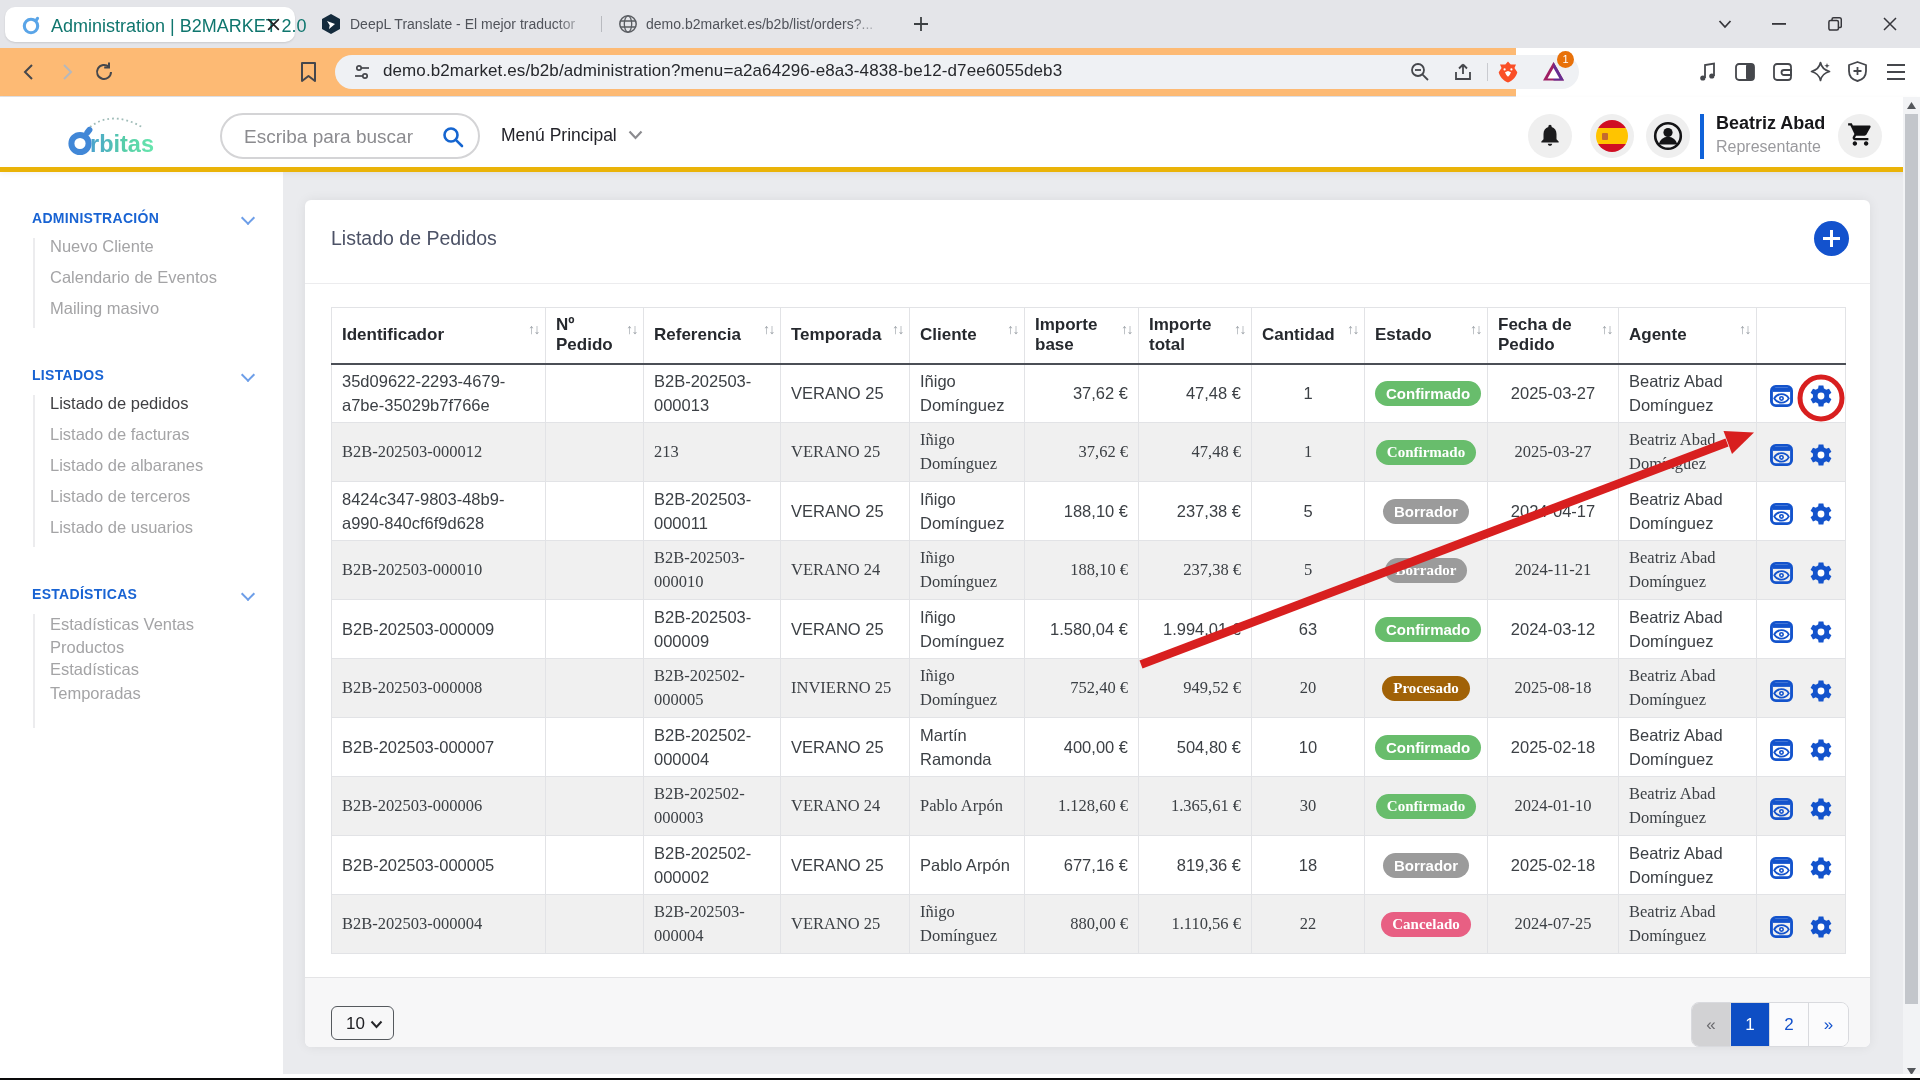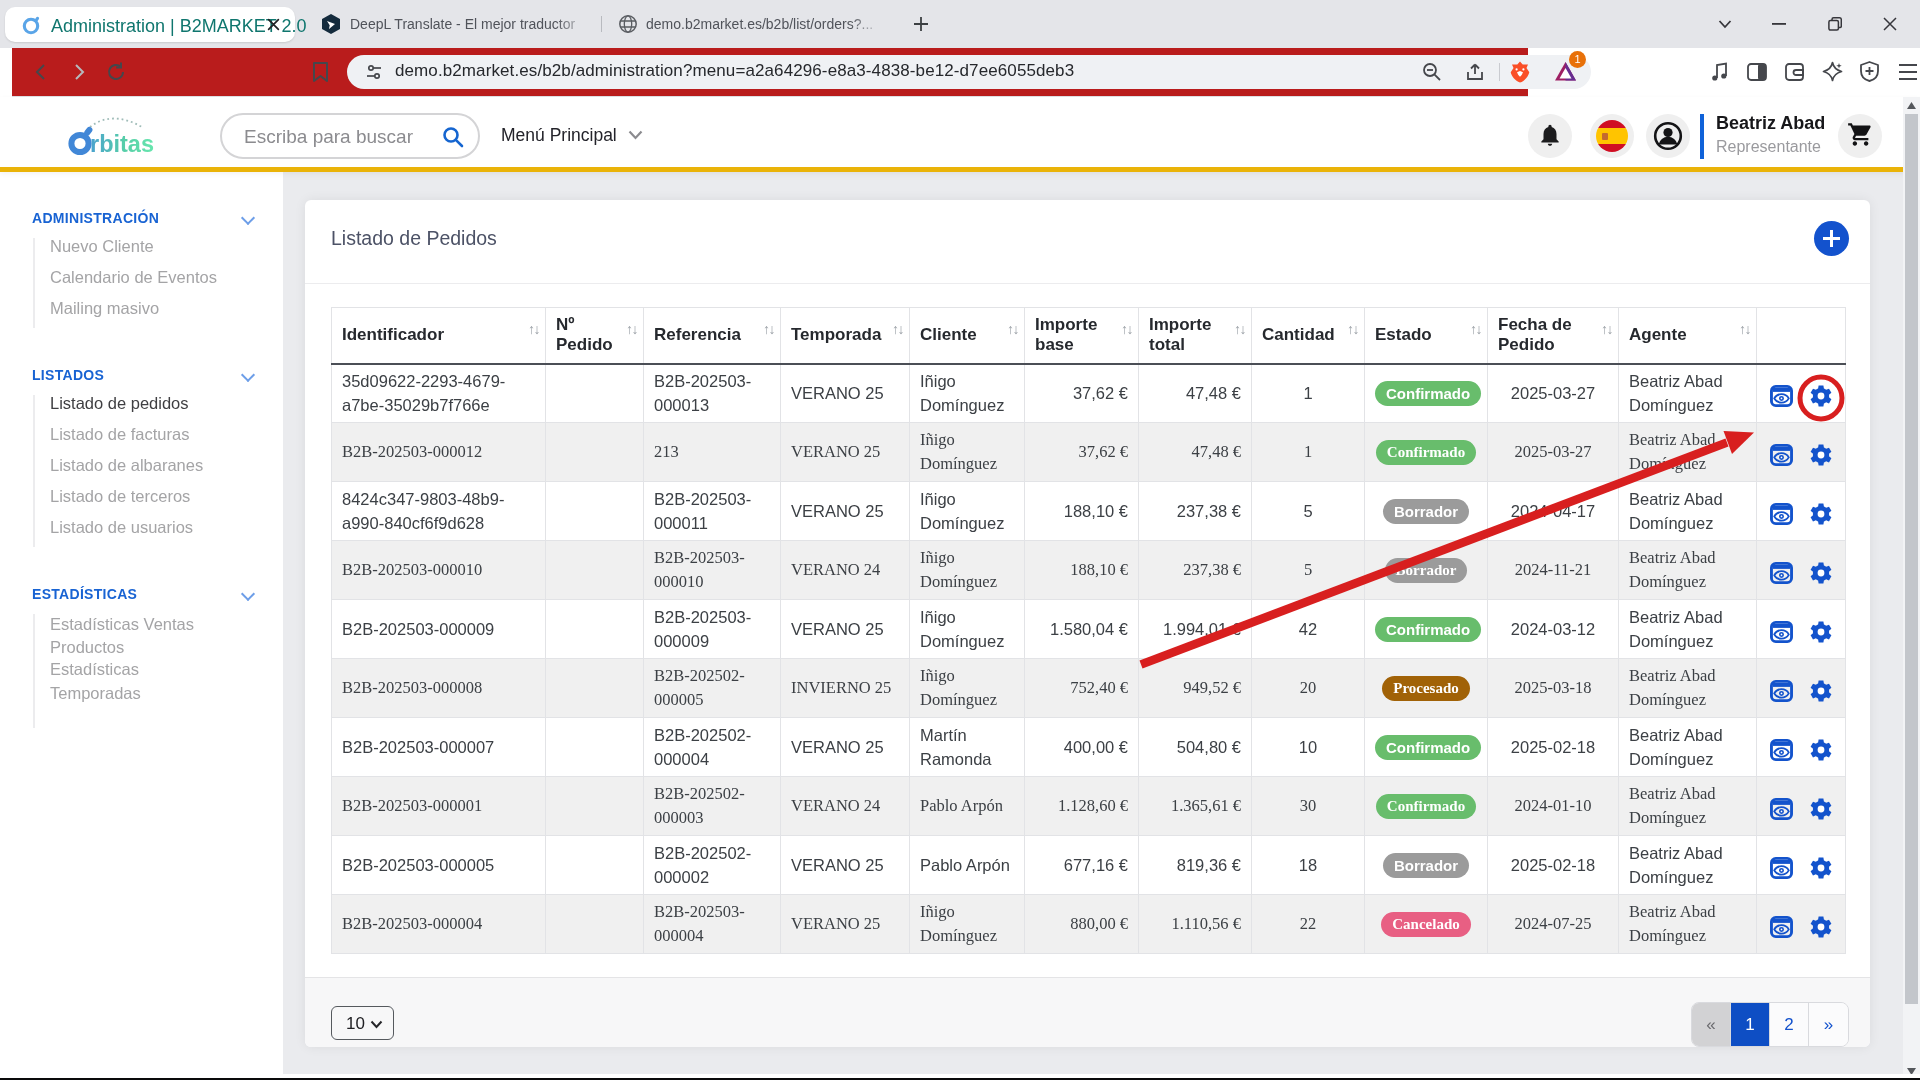--- a/index.html
+++ b/index.html
@@ -8,22 +8,22 @@
   .abs { position:absolute; }
 
   
   #tabstrip { position:absolute; left:0; top:0; width:1920px; height:48px; background:#e4e5e9; }
   .tab-active { position:absolute; left:5px; top:7px; width:290px; height:35px; background:#fff;
     border-radius:10px; box-shadow:0 1px 2px rgba(0,0,0,.12); }
   .tab-title { position:absolute; left:46px; top:9px; font-size:18px; color:#0f766e; white-space:nowrap; }
   .tab2-title, .tab3-title { position:absolute; top:16px; font-size:14px; color:#50535a; white-space:nowrap; overflow:hidden; }
   .tabdiv { position:absolute; top:16px; width:1px; height:16px; background:#b8babf; }
 
-  #navbar { position:absolute; left:0; top:48px; width:1516px; height:49px; background:#b91c1c;
-    border-bottom:1px solid #dfe1e5;margin-left:12px; }
+  #navbar { position:absolute; left:0; top:48px; width:1516px; height:49px; background:#fdba74;
+    border-bottom:1px solid #dfe1e5; }
   #addrbar { position:absolute; left:335px; top:7px; width:1244px; height:34px; background:#eff1f4; border-radius:17px; }
   #addrurl { position:absolute; left:48px; top:6px; font-size:17px; color:#26282c; letter-spacing:0.1px; }
 
   
   #appheader { position:absolute; left:0; top:97px; width:1920px; height:75px; background:#fff;
     border-bottom:5px solid #eab308; box-shadow:0 2px 5px rgba(0,0,0,.05); z-index:3;}
   #searchpill { position:absolute; left:220px; top:16px; width:260px; height:46px; border:2px solid #d4d4d6; border-radius:23px; background:#fff; }
   .hdr-circ { position:absolute; top:17px; width:44px; height:44px; border-radius:50%; background:#efefef; }
 
   
@@ -411,21 +411,21 @@
             </svg></td>
         </tr>
         <tr class="odd">
     <td>B2B-202503-000009</td>
           <td></td>
           <td>B2B-202503-000009</td>
           <td>VERANO 25</td>
           <td>Iñigo Domínguez</td>
     <td class="num">1.580,04 €</td>
           <td class="num">1.994,01 €</td>
-          <td class="ctr">42</td>
+          <td class="ctr">63</td>
     <td class="ctr"><span class="badge b-green">Confirmado</span></td>
     <td class="ctr">2024-03-12</td>
           <td>Beatriz Abad Domínguez</td>
     <td class="acticons"><svg width="23" height="22" viewBox="0 0 24 23" style="vertical-align:middle;position:relative;top:2px">
               <rect x="1.5" y="1.5" width="21" height="20" rx="4.5" fill="none" stroke="#1353cc" stroke-width="3"></rect>
               <rect x="3" y="3" width="18" height="4.2" fill="#1353cc"></rect>
               <path d="M12 9.6 c4.2 0 6.8 3 7.6 4.4 c-.8 1.4 -3.4 4.4 -7.6 4.4 c-4.2 0 -6.8 -3 -7.6 -4.4 c.8 -1.4 3.4 -4.4 7.6 -4.4 Z" fill="none" stroke="#1353cc" stroke-width="1.9"></path>
               <circle cx="12" cy="14" r="2.6" fill="#1353cc"></circle>
               <circle cx="12" cy="14" r="0.9" fill="#fff"></circle>
             </svg><svg width="24" height="24" viewBox="0 0 24 24" style="vertical-align:middle;margin-left:16px;position:relative;top:2px">
@@ -436,21 +436,21 @@
         <tr class="even">
     <td>B2B-202503-000008</td>
           <td></td>
           <td>B2B-202502-000005</td>
           <td>INVIERNO 25</td>
           <td>Iñigo Domínguez</td>
     <td class="num">752,40 €</td>
           <td class="num">949,52 €</td>
           <td class="ctr">20</td>
     <td class="ctr"><span class="badge b-orange">Procesado</span></td>
-    <td class="ctr">2025-03-18</td>
+    <td class="ctr">2025-08-18</td>
           <td>Beatriz Abad Domínguez</td>
     <td class="acticons"><svg width="23" height="22" viewBox="0 0 24 23" style="vertical-align:middle;position:relative;top:2px">
               <rect x="1.5" y="1.5" width="21" height="20" rx="4.5" fill="none" stroke="#1353cc" stroke-width="3"></rect>
               <rect x="3" y="3" width="18" height="4.2" fill="#1353cc"></rect>
               <path d="M12 9.6 c4.2 0 6.8 3 7.6 4.4 c-.8 1.4 -3.4 4.4 -7.6 4.4 c-4.2 0 -6.8 -3 -7.6 -4.4 c.8 -1.4 3.4 -4.4 7.6 -4.4 Z" fill="none" stroke="#1353cc" stroke-width="1.9"></path>
               <circle cx="12" cy="14" r="2.6" fill="#1353cc"></circle>
               <circle cx="12" cy="14" r="0.9" fill="#fff"></circle>
             </svg><svg width="24" height="24" viewBox="0 0 24 24" style="vertical-align:middle;margin-left:16px;position:relative;top:2px">
               <path fill="#1353cc" d="M9.6 1.5 h4.8 l.5 3 a8 8 0 0 1 2.2 1.3 l2.9 -1.1 2.4 4.1 -2.4 2 a8 8 0 0 1 0 2.5 l2.4 2 -2.4 4.1 -2.9 -1.1 a8 8 0 0 1 -2.2 1.3 l-.5 3 h-4.8 l-.5 -3 a8 8 0 0 1 -2.2 -1.3 l-2.9 1.1 -2.4 -4.1 2.4 -2 a8 8 0 0 1 0 -2.5 l-2.4 -2 2.4 -4.1 2.9 1.1 a8 8 0 0 1 2.2 -1.3 Z"></path>
               <circle cx="12" cy="12" r="3.4" fill="#fff"></circle>
@@ -473,21 +473,21 @@
               <rect x="3" y="3" width="18" height="4.2" fill="#1353cc"></rect>
               <path d="M12 9.6 c4.2 0 6.8 3 7.6 4.4 c-.8 1.4 -3.4 4.4 -7.6 4.4 c-4.2 0 -6.8 -3 -7.6 -4.4 c.8 -1.4 3.4 -4.4 7.6 -4.4 Z" fill="none" stroke="#1353cc" stroke-width="1.9"></path>
               <circle cx="12" cy="14" r="2.6" fill="#1353cc"></circle>
               <circle cx="12" cy="14" r="0.9" fill="#fff"></circle>
             </svg><svg width="24" height="24" viewBox="0 0 24 24" style="vertical-align:middle;margin-left:16px;position:relative;top:2px">
               <path fill="#1353cc" d="M9.6 1.5 h4.8 l.5 3 a8 8 0 0 1 2.2 1.3 l2.9 -1.1 2.4 4.1 -2.4 2 a8 8 0 0 1 0 2.5 l2.4 2 -2.4 4.1 -2.9 -1.1 a8 8 0 0 1 -2.2 1.3 l-.5 3 h-4.8 l-.5 -3 a8 8 0 0 1 -2.2 -1.3 l-2.9 1.1 -2.4 -4.1 2.4 -2 a8 8 0 0 1 0 -2.5 l-2.4 -2 2.4 -4.1 2.9 1.1 a8 8 0 0 1 2.2 -1.3 Z"></path>
               <circle cx="12" cy="12" r="3.4" fill="#fff"></circle>
             </svg></td>
         </tr>
         <tr class="even">
-    <td>B2B-202503-000001</td>
+    <td>B2B-202503-000006</td>
           <td></td>
           <td>B2B-202502-000003</td>
           <td>VERANO 24</td>
           <td>Pablo Arpón</td>
     <td class="num">1.128,60 €</td>
           <td class="num">1.365,61 €</td>
           <td class="ctr">30</td>
     <td class="ctr"><span class="badge b-green">Confirmado</span></td>
     <td class="ctr">2024-01-10</td>
           <td>Beatriz Abad Domínguez</td>

